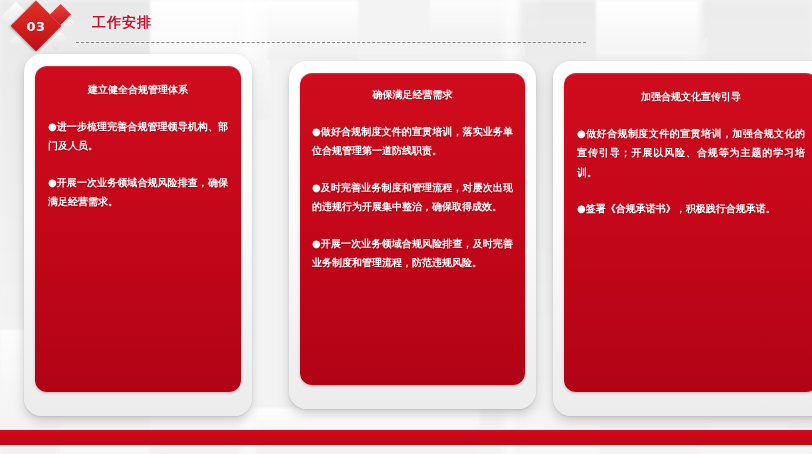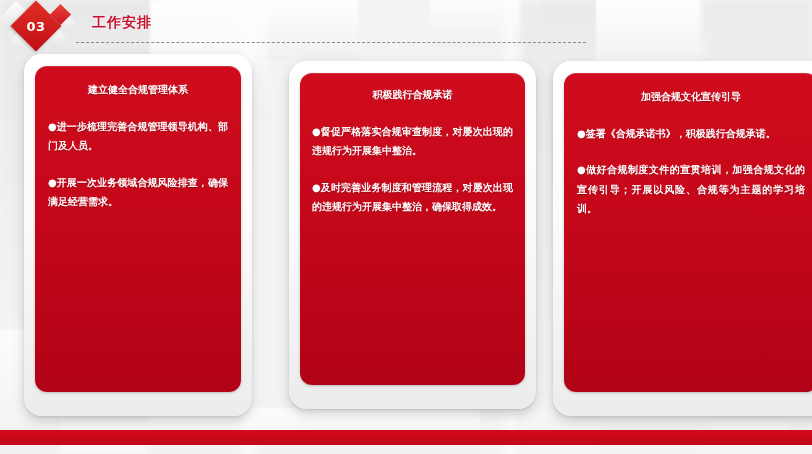--- a/index.html
+++ b/index.html
@@ -167,30 +167,31 @@
       <span class="card-title">建立健全合规管理体系</span>
       <span class="card-para">●进一步梳理完善合规管理领导机构、部门及人员。</span>
       <span class="card-para">●开展一次业务领域合规风险排查，确保满足经营需求。</span>
     </div>
   </div>
 </div>
 
 <div class="card-frame" id="card2-frame">
   <div class="card-inner" id="card2-inner">
     <div class="card-body">
-      <span class="card-title">积极践行合规承诺</span>
-      <span class="card-para">●督促严格落实合规审查制度，对屡次出现的违规行为开展集中整治。</span>
+      <span class="card-title">确保满足经营需求</span>
+      <span class="card-para">●做好合规制度文件的宣贯培训，落实业务单位合规管理第一道防线职责。</span>
       <span class="card-para">●及时完善业务制度和管理流程，对屡次出现的违规行为开展集中整治，确保取得成效。</span>
+      <span class="card-para">●开展一次业务领域合规风险排查，及时完善业务制度和管理流程，防范违规风险。</span>
     </div>
   </div>
 </div>
 
 <div class="card-frame" id="card3-frame">
   <div class="card-inner" id="card3-inner">
     <div class="card-body">
       <span class="card-title">加强合规文化宣传引导</span>
+      <span class="card-para">●做好合规制度文件的宣贯培训，加强合规文化的宣传引导；开展以风险、合规等为主题的学习培训。</span>
       <span class="card-para">●签署《合规承诺书》，积极践行合规承诺。</span>
-      <span class="card-para">●做好合规制度文件的宣贯培训，加强合规文化的宣传引导；开展以风险、合规等为主题的学习培训。</span>
     </div>
   </div>
 </div>
 
 <div id="bottom-bar"></div>
 
 </body></html>

